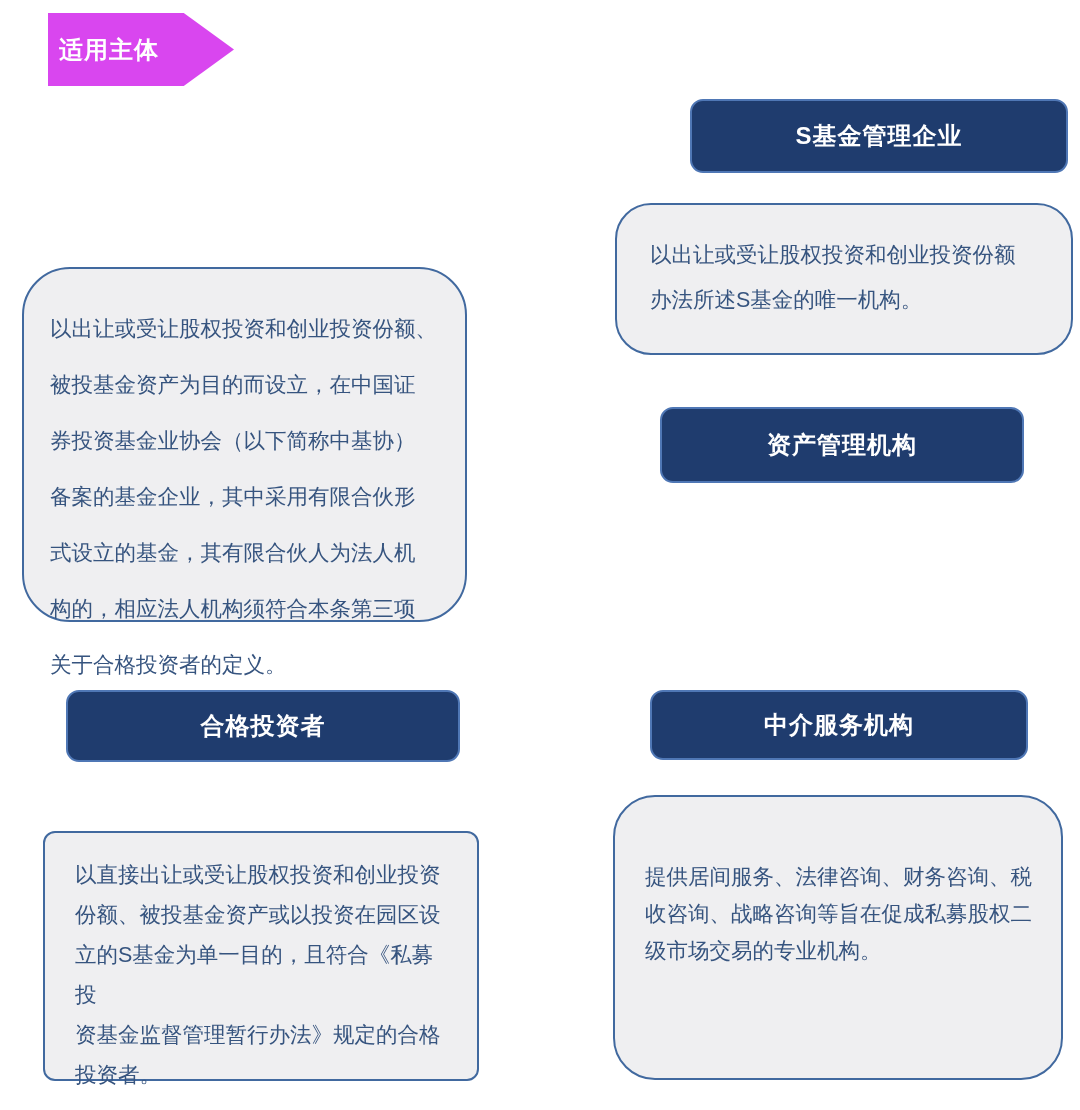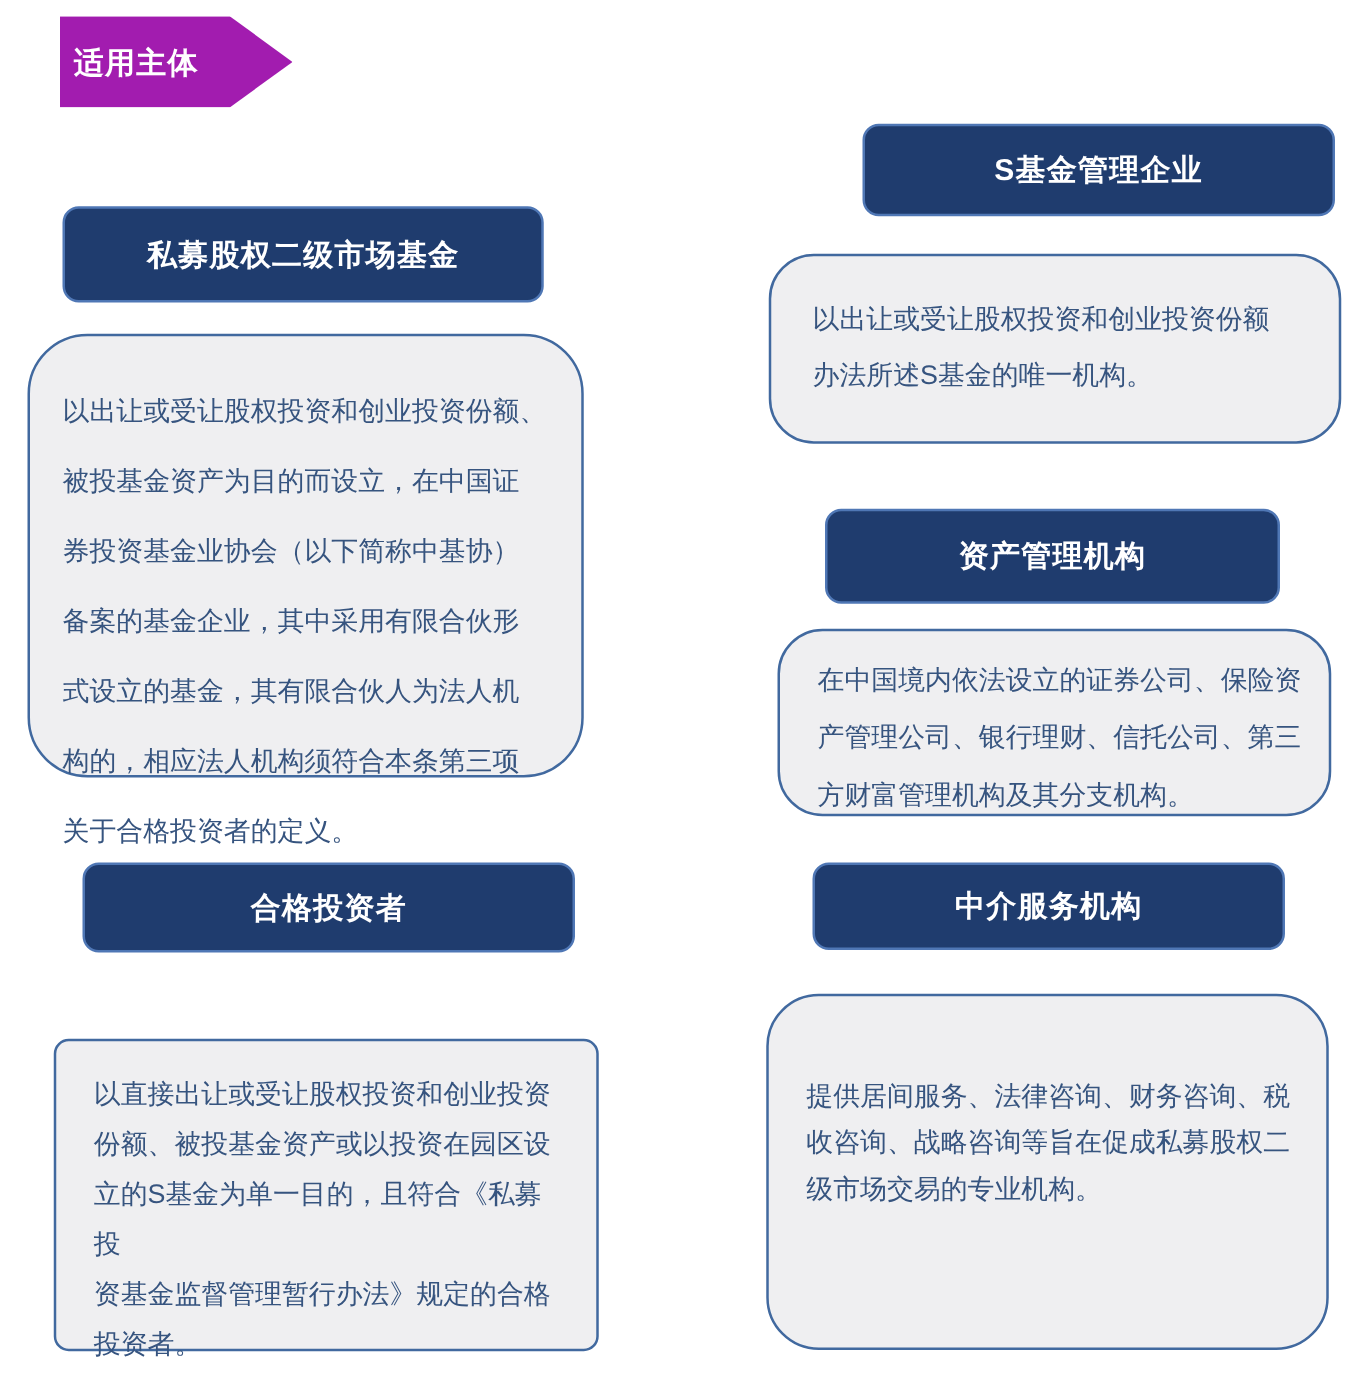--- a/index.html
+++ b/index.html
@@ -9,21 +9,21 @@
     position: relative;
     font-family: "Liberation Sans", "DejaVu Sans", sans-serif;
     overflow: hidden;
   }
   .canvas { position: absolute; inset: 0; background: #ffffff; }
 
   
   .banner {
     position: absolute; left: 48px; top: 13px;
     width: 186px; height: 73px;
-    background: #a21caf;
+    background: #d946ef;
     clip-path: polygon(0 0, 73% 0, 100% 50%, 73% 100%, 0 100%);
     display: flex; align-items: center;
     padding-left: 11px;
     color: #ffffff; font-weight: bold; font-size: 24px;
     letter-spacing: 1px;
   }
 
   
   .header-box {
     position: absolute;
@@ -63,23 +63,20 @@
 </style>
 </head>
 <body>
 
 <div class="canvas">
 
   <div class="banner">
     <span>适用主体</span>
   </div>
 
-  <div class="header-box" id="hL1">
-    <span>私募股权二级市场基金</span>
-  </div>
   <div class="body-box" id="bL1">
     <p>以出让或受让股权投资和创业投资份额、
 被投基金资产为目的而设立，在中国证
 券投资基金业协会（以下简称中基协）
 备案的基金企业，其中采用有限合伙形
 式设立的基金，其有限合伙人为法人机
 构的，相应法人机构须符合本条第三项
 关于合格投资者的定义。</p>
   </div>
 
@@ -98,25 +95,20 @@
     <span>S基金管理企业</span>
   </div>
   <div class="body-box" id="bR1">
     <p>以出让或受让股权投资和创业投资份额
 办法所述S基金的唯一机构。</p>
   </div>
 
   <div class="header-box" id="hR2">
     <span>资产管理机构</span>
   </div>
-  <div class="body-box" id="bR2">
-    <p>在中国境内依法设立的证券公司、保险资
-产管理公司、银行理财、信托公司、第三
-方财富管理机构及其分支机构。</p>
-  </div>
 
   <div class="header-box" id="hR3">
     <span>中介服务机构</span>
   </div>
   <div class="body-box" id="bR3">
     <p>提供居间服务、法律咨询、财务咨询、税
 收咨询、战略咨询等旨在促成私募股权二
 级市场交易的专业机构。</p>
   </div>
 

